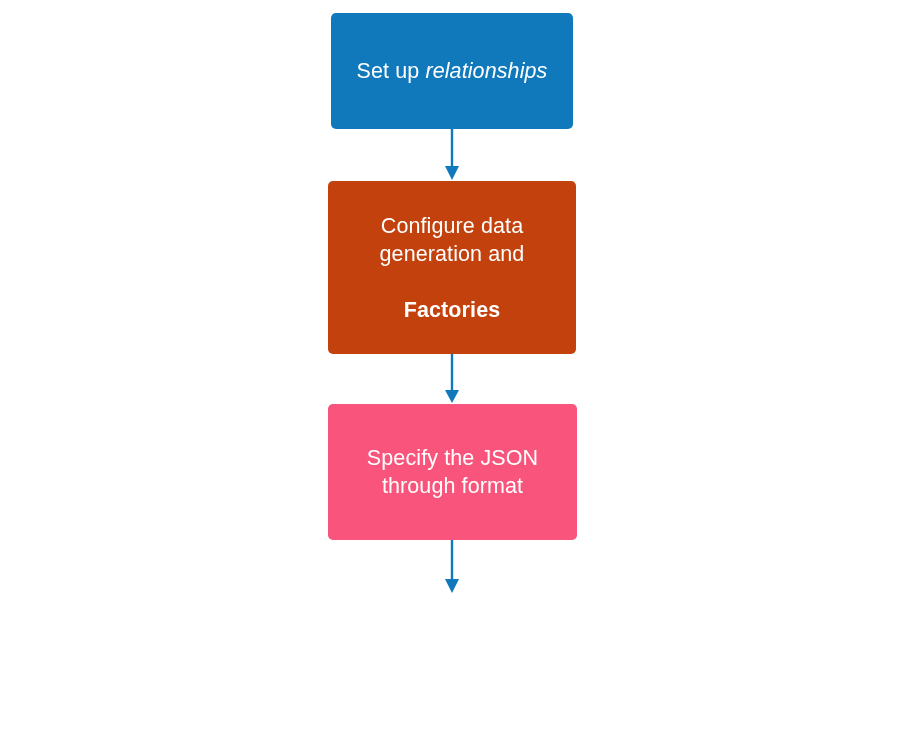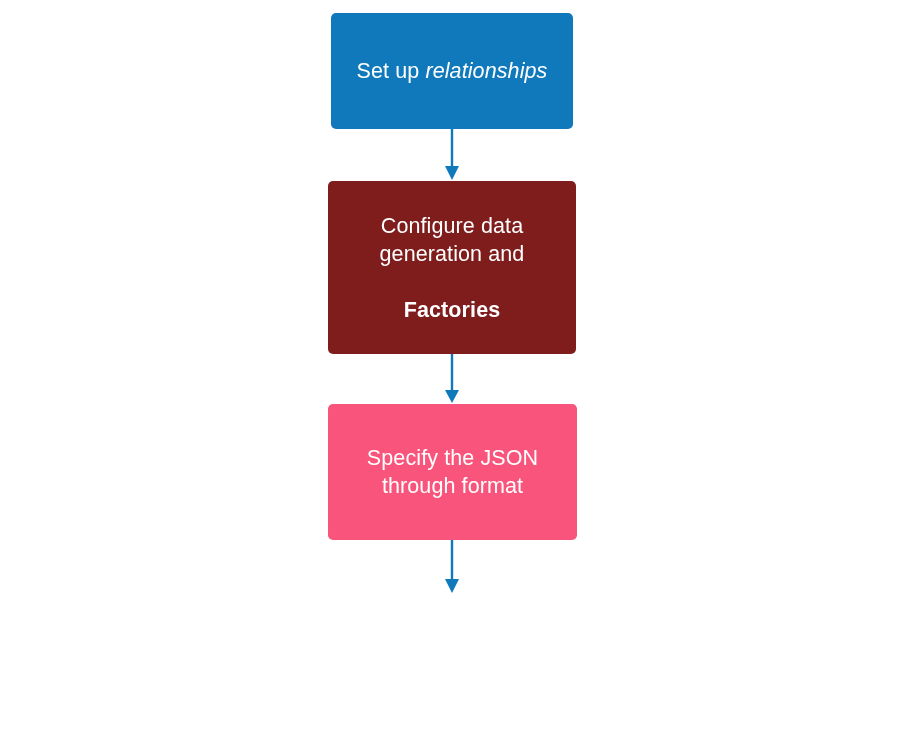--- a/index.html
+++ b/index.html
@@ -82,21 +82,21 @@
     <g>
       <line x1="452" y1="538" x2="452" y2="579" stroke="#1079BC" stroke-width="2.4"></line>
       <polygon points="445,579 459,579 452,593" fill="#1079BC"></polygon>
     </g>
   </svg>
 
   <div class="node" id="node-models" style="background-color: rgb(16, 121, 188); color: rgb(255, 255, 255);">
     <span class="node-label"><span><span>Set up </span><em>relationships</em></span><br></span>
   </div>
 
-  <div class="node" id="node-factories" style="background-color: #7f1d1d; color: rgb(255, 255, 255);">
+  <div class="node" id="node-factories" style="background-color: #c2410c; color: rgb(255, 255, 255);">
     <span class="node-label"><span><span>Configure data</span></span><br><span><span>generation and</span></span><br><br><span><strong>Factories</strong></span></span>
   </div>
 
   <div class="node" id="node-serializers" style="background-color: rgb(249, 84, 123); color: rgb(255, 255, 255);">
     <span class="node-label"><span><span>Specify the JSON</span></span><br><span><span>through format</span></span><br></span>
   </div>
 
 
 </div>
 

